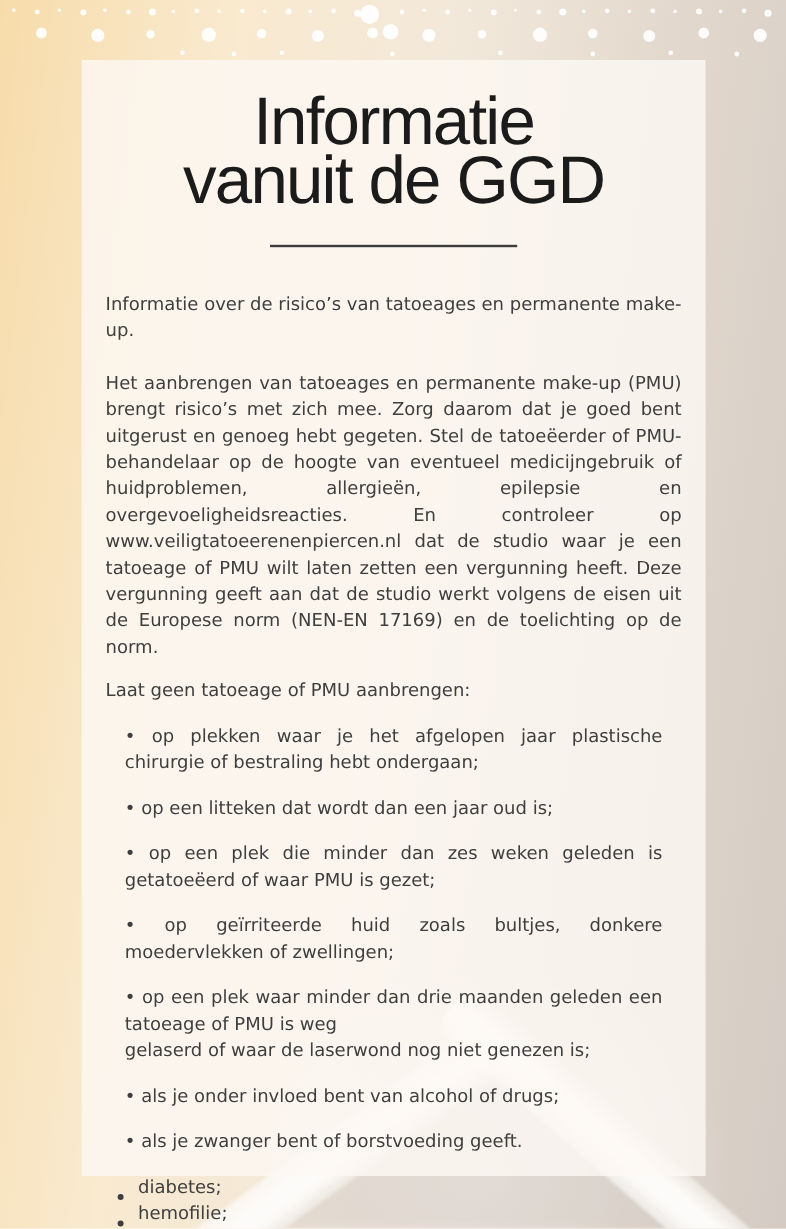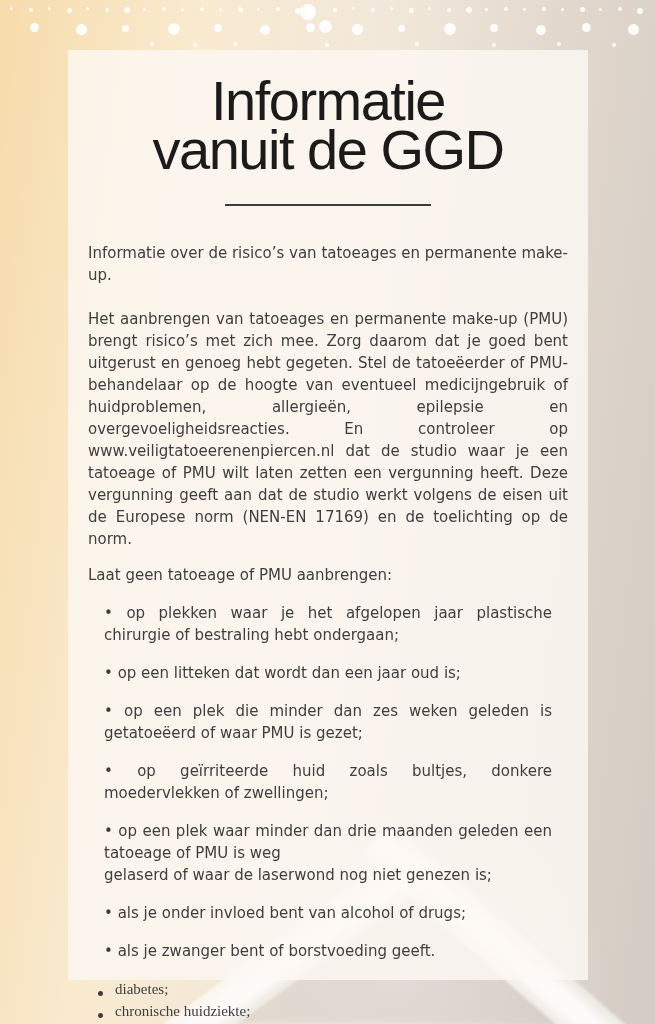--- a/index.html
+++ b/index.html
@@ -31,21 +31,21 @@
   .title span{display:block;}
   .divider{width:206px;height:0;border-top:2px solid var(--divider_color);margin:30px auto 0;}
   .body{font-size:15px;line-height:22px;color:var(--text_color);}
   .para{text-align:justify;margin:0;}
   .intro{margin:36px 0 22px;}
   .para1{margin:0 0 14px;}
   .heading{margin:0;text-align:left;}
   .bullet{margin:16px;text-align:justify;}
   .btext{white-space:pre-line;}
   .conditions{list-style:none;margin:0;padding:0 0 0 8px;}
-  .conditions li{display:flex;align-items:center;font-family:Liberation Serif, serif;}
+  .conditions li{display:flex;align-items:flex-end;}
   .cdot{width:5px;height:5px;border-radius:50%;background:var(--text_color);
         margin:9px 12px 0 2px;flex:none;}
 </style>
 </head>
 <body>
 
 <div class="page">
   <div class="bg">
     <div class="bg-glow"></div>
     <div class="shade"></div>
@@ -138,20 +138,24 @@
   <p class="bullet"><span class="bchar">•</span> <span class="btext">als je onder invloed bent van alcohol of drugs;</span></p>
 
   <p class="bullet"><span class="bchar">•</span> <span class="btext">als je zwanger bent of borstvoeding geeft.</span></p>
 </div>
       <ul class="conditions" id="conditions">
   <li>
             <span class="cdot"></span>
             <span class="ctext">diabetes;</span>
           </li>
 
+  <li>
+            <span class="cdot"></span>
+            <span class="ctext">hemofilie;</span>
+          </li>
 
   <li>
             <span class="cdot"></span>
             <span class="ctext">chronische huidziekte;</span>
           </li>
 
   <li>
             <span class="cdot"></span>
           </li>
 

